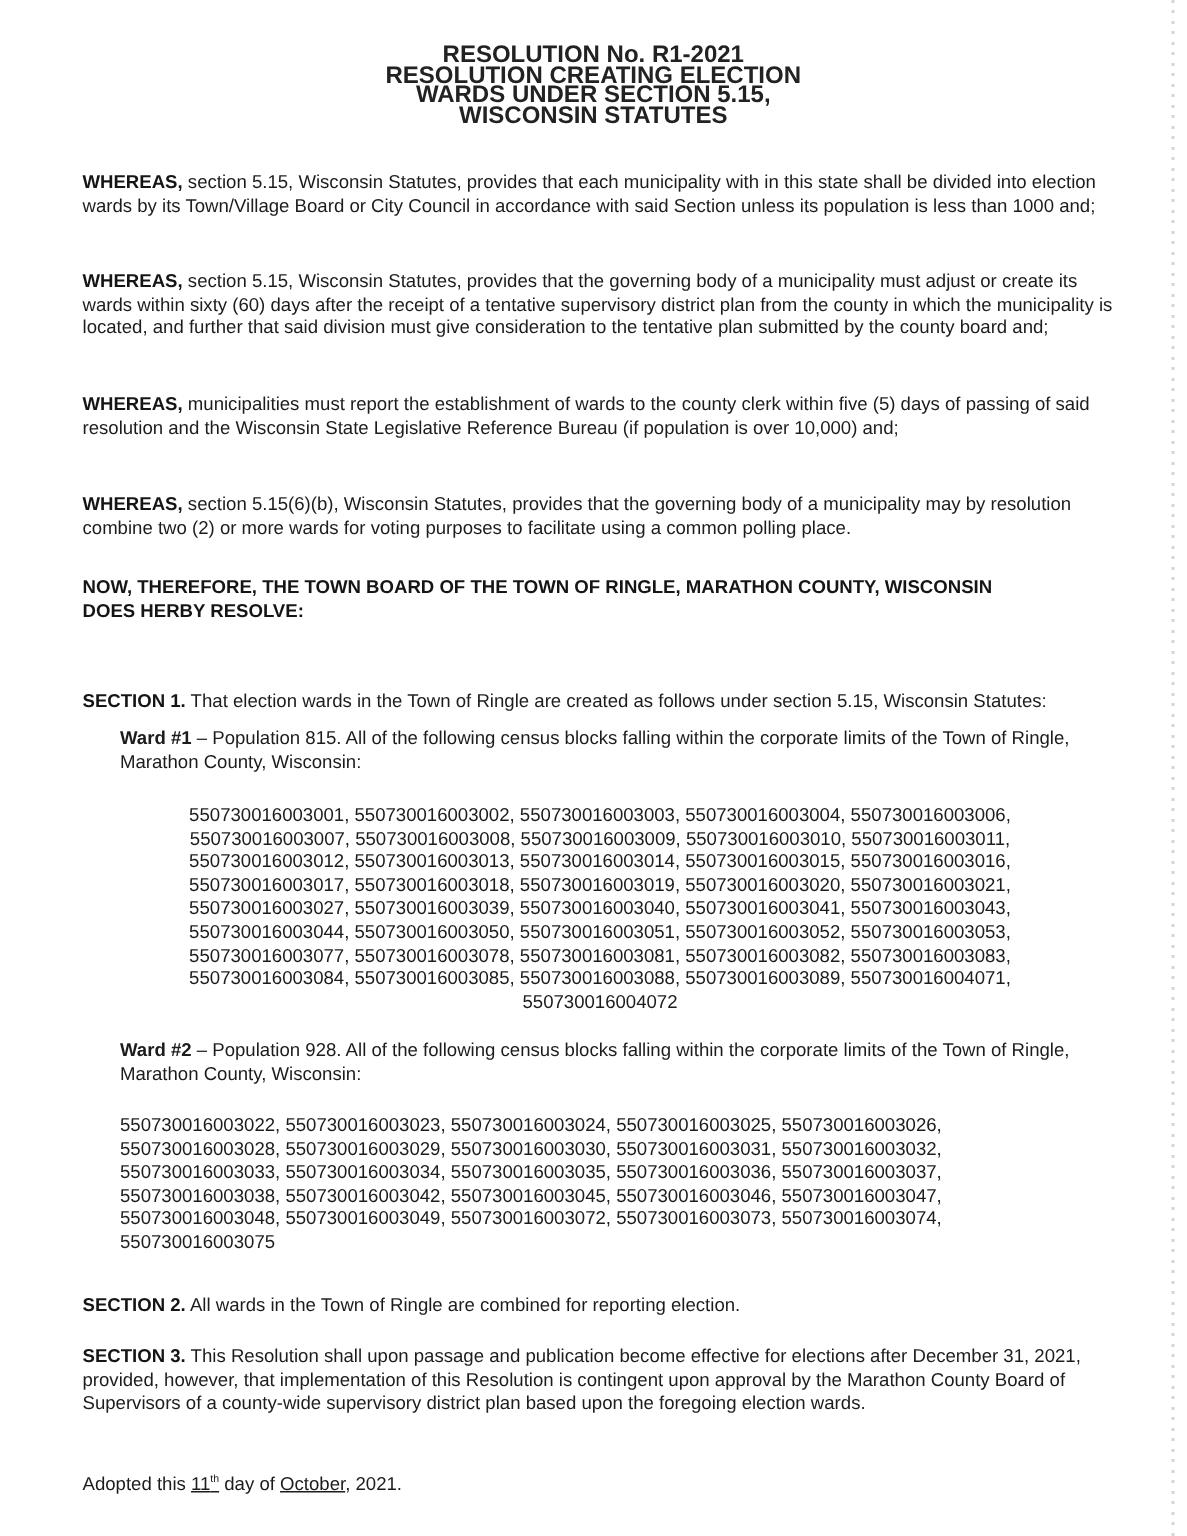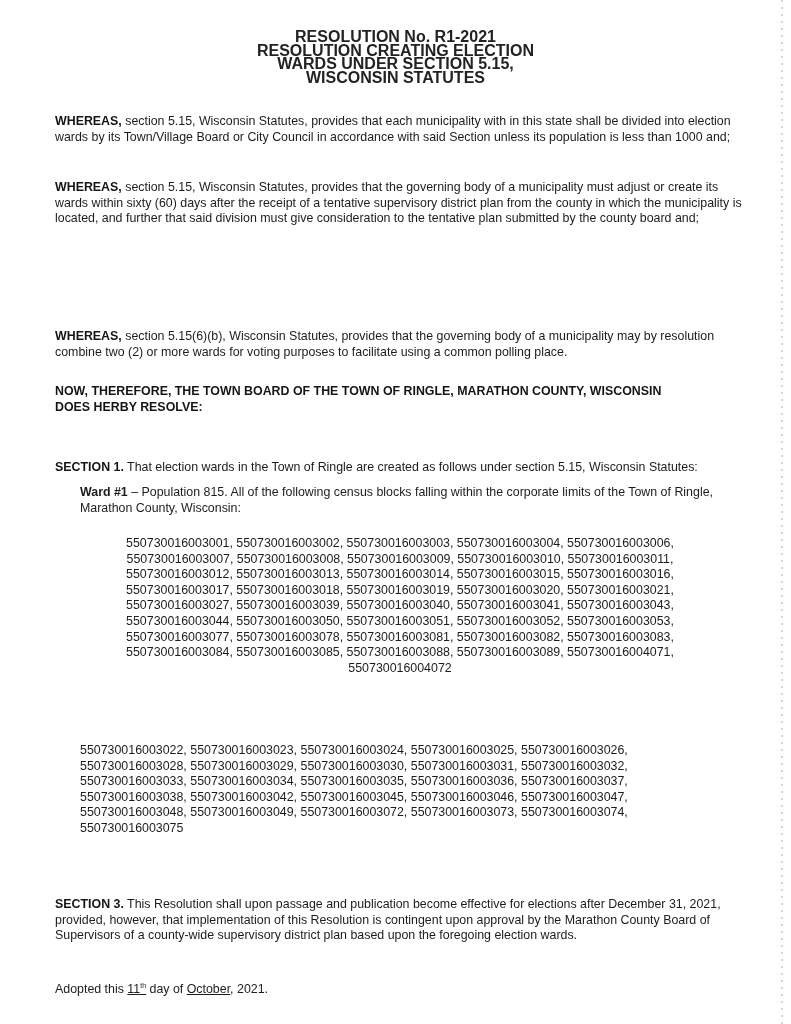--- a/index.html
+++ b/index.html
@@ -36,20 +36,21 @@
     <div>RESOLUTION No. R1-2021</div>
     <div>RESOLUTION CREATING ELECTION</div>
     <div>WARDS UNDER SECTION 5.15,</div>
     <div>WISCONSIN STATUTES</div>
   </div>
 
   <p class="para" style="top:114px;"><b>WHEREAS,</b><span> section 5.15, Wisconsin Statutes, provides that each municipality with in this state shall be divided into election wards by its Town/Village Board or City Council in accordance with said Section unless its population is less than 1000  and;</span></p>
 
   <p class="para" style="top:180px;"><b>WHEREAS,</b><span> section 5.15, Wisconsin Statutes, provides that the governing body of a municipality must adjust or create its wards within sixty (60) days after the receipt of a tentative supervisory district plan from the county in which the municipality is located, and further that said division must give consideration to the tentative plan submitted by the county board and;</span></p>
 
+  <p class="para" style="top:262px;"><b>WHEREAS,</b><span> municipalities must report the establishment of wards to the county clerk within five (5) days of passing of said resolution and the Wisconsin State Legislative Reference Bureau (if population is over 10,000) and;</span></p>
 
   <p class="para" style="top:329px;"><b>WHEREAS,</b><span> section 5.15(6)(b), Wisconsin Statutes, provides that the governing body of a municipality may by resolution combine two (2) or more wards for voting purposes to facilitate using a common polling place.</span></p>
 
   <p class="para" style="top:384px; width:640px;"><b>NOW, THEREFORE, THE TOWN BOARD OF THE TOWN OF RINGLE, MARATHON COUNTY, WISCONSIN DOES HERBY RESOLVE:</b></p>
 
   <p class="para" style="top:431px;margin-top:29px;"><b>SECTION 1.</b><span> That election wards in the Town of Ringle are created as follows under section 5.15, Wisconsin Statutes:</span></p>
 
   <p class="ward" style="top:485px;"><b>Ward #1</b><span> – Population 815.  All of the following census blocks falling within the corporate limits of the Town of Ringle, Marathon County, Wisconsin:</span></p>
 
   <div class="blocks" style="top:536px;text-align:center;">
@@ -57,29 +58,31 @@
     <div>550730016003007, 550730016003008, 550730016003009, 550730016003010, 550730016003011,</div>
     <div>550730016003012, 550730016003013, 550730016003014, 550730016003015, 550730016003016,</div>
     <div>550730016003017, 550730016003018, 550730016003019, 550730016003020, 550730016003021,</div>
     <div>550730016003027, 550730016003039, 550730016003040, 550730016003041, 550730016003043,</div>
     <div>550730016003044, 550730016003050, 550730016003051, 550730016003052, 550730016003053,</div>
     <div>550730016003077, 550730016003078, 550730016003081, 550730016003082, 550730016003083,</div>
     <div>550730016003084, 550730016003085, 550730016003088, 550730016003089, 550730016004071,</div>
     <div>550730016004072</div>
   </div>
 
+  <p class="ward" style="top:693px;"><b>Ward #2</b><span> – Population 928.  All of the following census blocks falling within the corporate limits of the Town of Ringle, Marathon County, Wisconsin:</span></p>
 
   <div class="blocks" style="top:743px;">
     <div>550730016003022, 550730016003023, 550730016003024, 550730016003025, 550730016003026,</div>
     <div>550730016003028, 550730016003029, 550730016003030, 550730016003031, 550730016003032,</div>
     <div>550730016003033, 550730016003034, 550730016003035, 550730016003036, 550730016003037,</div>
     <div>550730016003038, 550730016003042, 550730016003045, 550730016003046, 550730016003047,</div>
     <div>550730016003048, 550730016003049, 550730016003072, 550730016003073, 550730016003074,</div>
     <div>550730016003075</div>
   </div>
 
+  <p class="para" style="top:863px;"><b>SECTION 2.</b><span> All wards in the Town of Ringle are combined for reporting election.</span></p>
 
   <p class="para" style="top:897px;"><b>SECTION 3.</b><span> This Resolution shall upon passage and publication become effective for elections after December 31, 2021, provided, however, that implementation of this Resolution is contingent upon approval by the Marathon County Board of Supervisors of a county-wide supervisory district plan based upon the foregoing election wards.</span></p>
 
   <p class="para" style="top:982px;"><span>Adopted this </span><span class="u"><span>11</span><sup>th</sup></span><span> day of </span><span class="u">October</span><span>, 2021.</span></p>
 
   <div class="scan-edge"></div>
 </div>
 
 </body></html>

